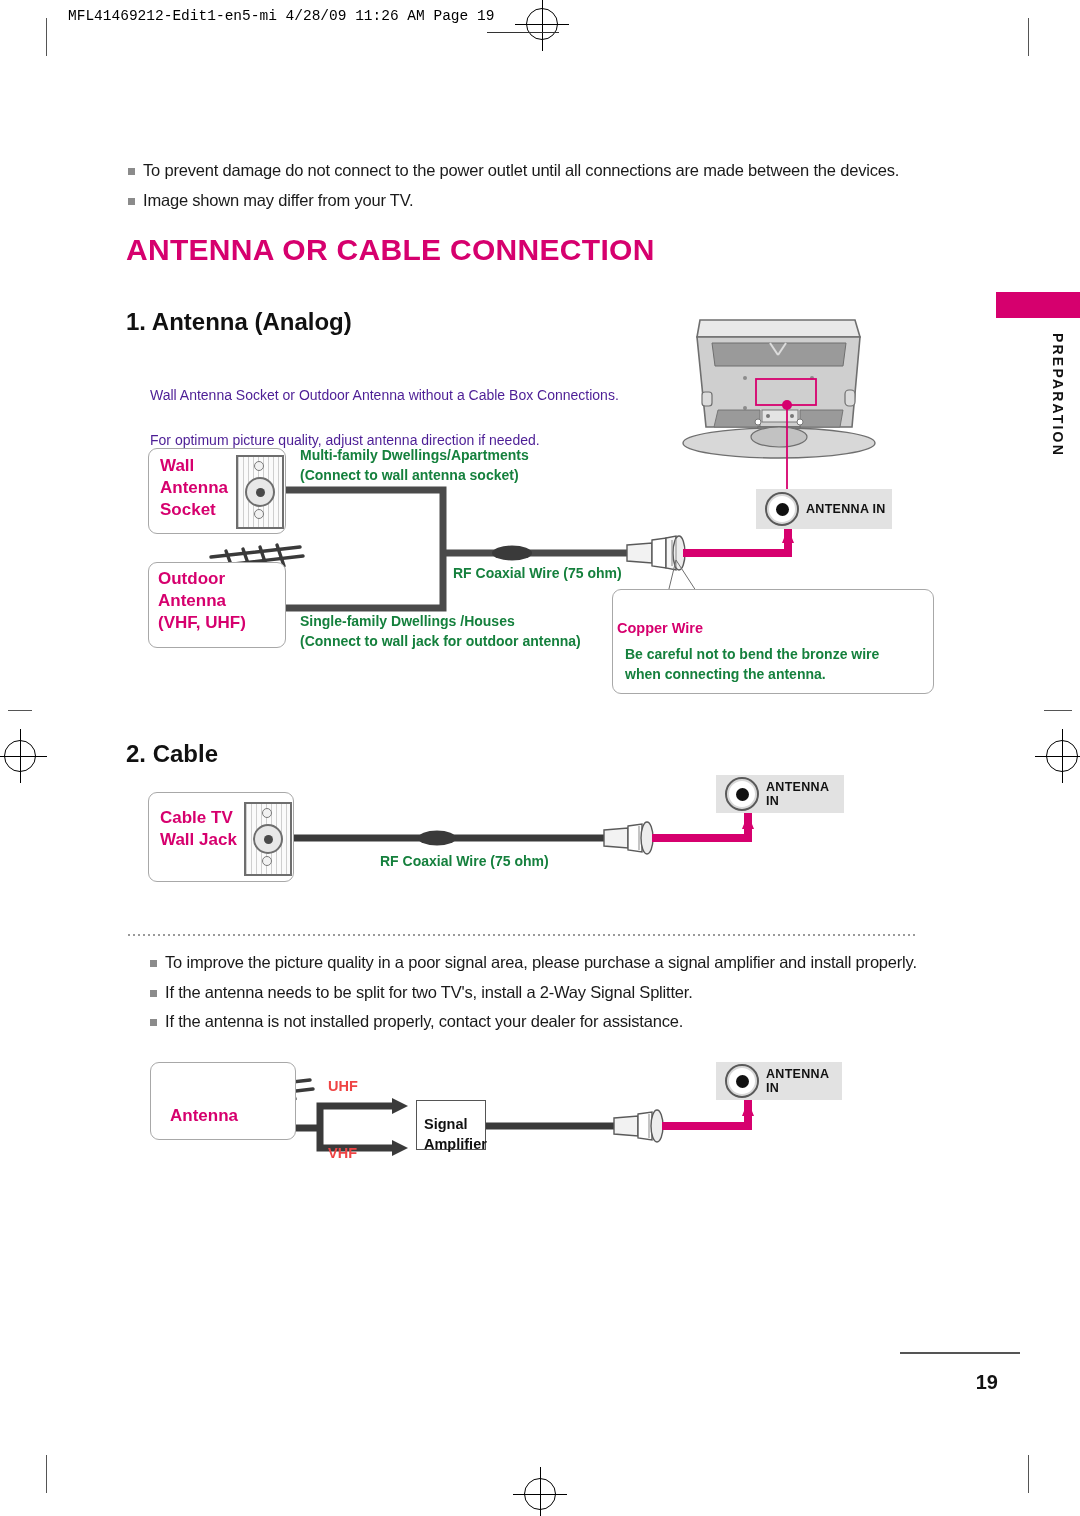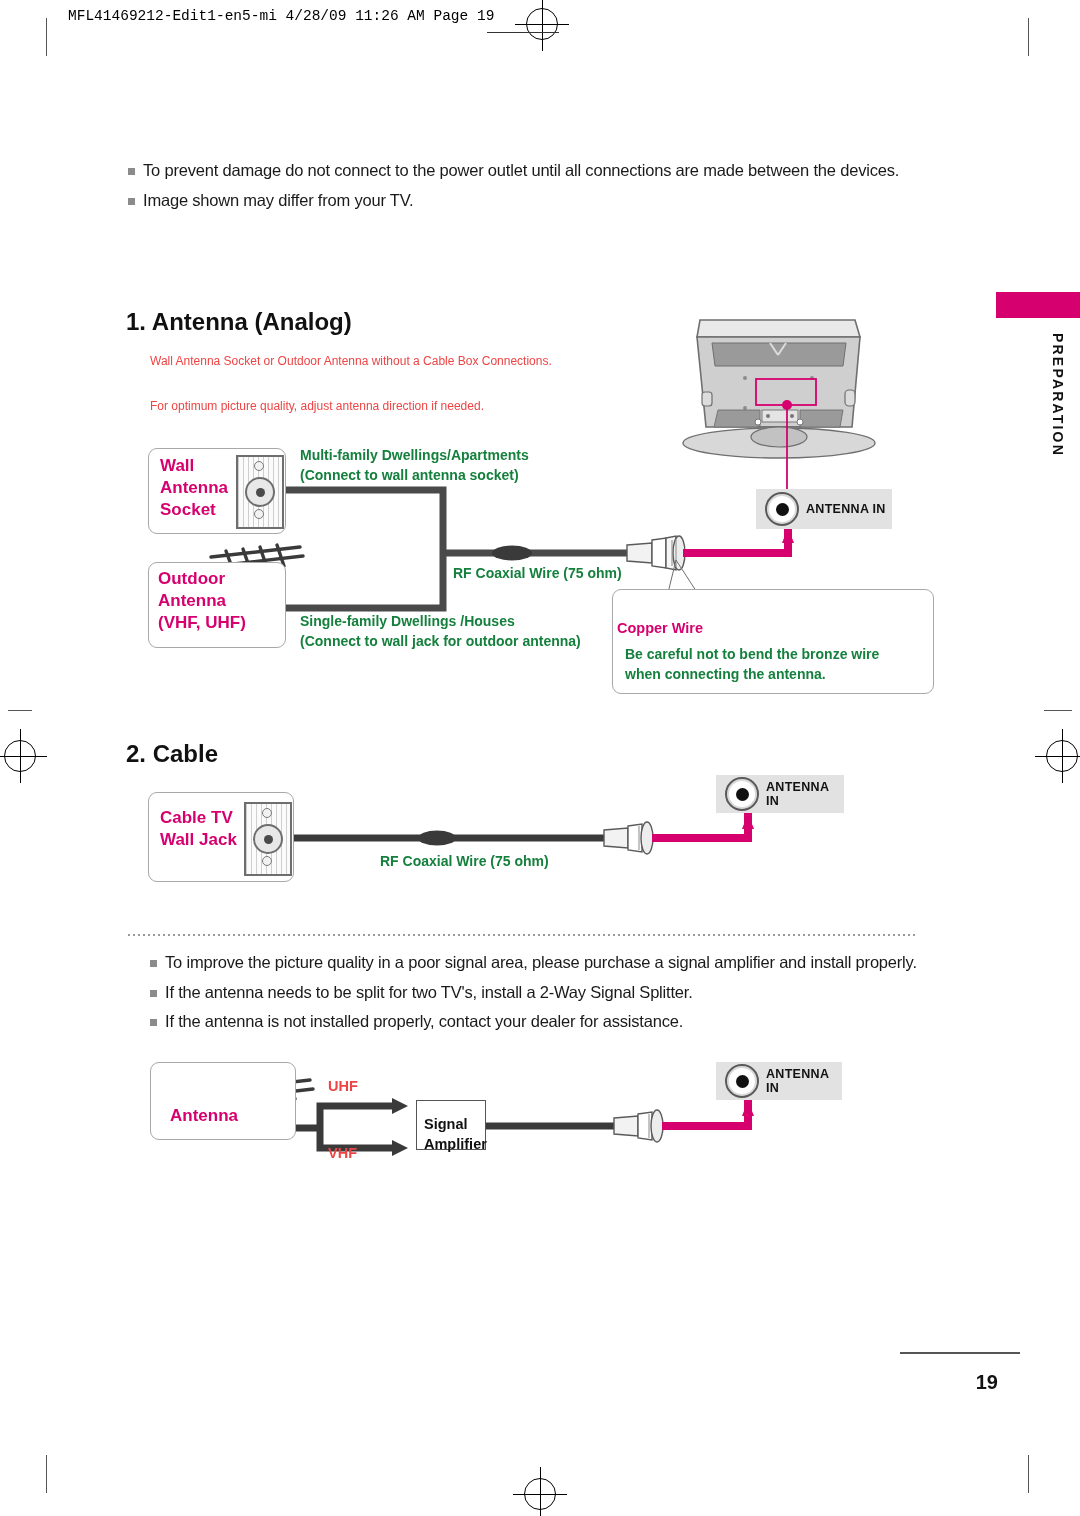--- a/index.html
+++ b/index.html
@@ -44,22 +44,23 @@
   }
 
   
   .h2{
     position:absolute;font-size:24px;font-weight:bold;color:#111;
   }
   #sec1-title{left:126px;top:308px;}
   #sec2-title{left:126px;top:740px;}
 
   .para{
-    position:absolute;left:150px;font-size:12px;line-height:1.45;color:#ef4444;
+    position:absolute;left:150px;font-size:14px;line-height:1.45;color:#4c1d95;
     width:470px;
+    margin-top:32px;
   }
   #sec1-p1{top:353px;}
   #sec1-p2{top:398px;}
 
   
   .sidebar-tab{
     position:absolute;right:0;top:292px;width:84px;height:26px;background:#d6006e;
   }
   .sidebar-label{
     position:absolute;right:14px;top:333px;
@@ -160,20 +161,21 @@
     <div class="bullet-row">
       <div class="sq"></div>
       <div class="bullet-text">To prevent damage do not connect to the power outlet until all connections are made between the devices.</div>
     </div>
     <div class="bullet-row">
       <div class="sq"></div>
       <div class="bullet-text">Image shown may differ from your TV.</div>
     </div>
   </div>
 
+  <div class="h1">ANTENNA OR CABLE CONNECTION</div>
 
   <div class="sidebar-tab"></div>
   <div class="sidebar-label">PREPARATION</div>
 
   <div class="h2" id="sec1-title">1. Antenna (Analog)</div>
   <div class="para" id="sec1-p1">Wall Antenna Socket or Outdoor Antenna without a Cable Box Connections.</div>
   <div class="para" id="sec1-p2">For optimum picture quality, adjust antenna direction if needed.</div>
 
   <svg class="svg-layer" viewBox="0 0 1080 1516">
 

